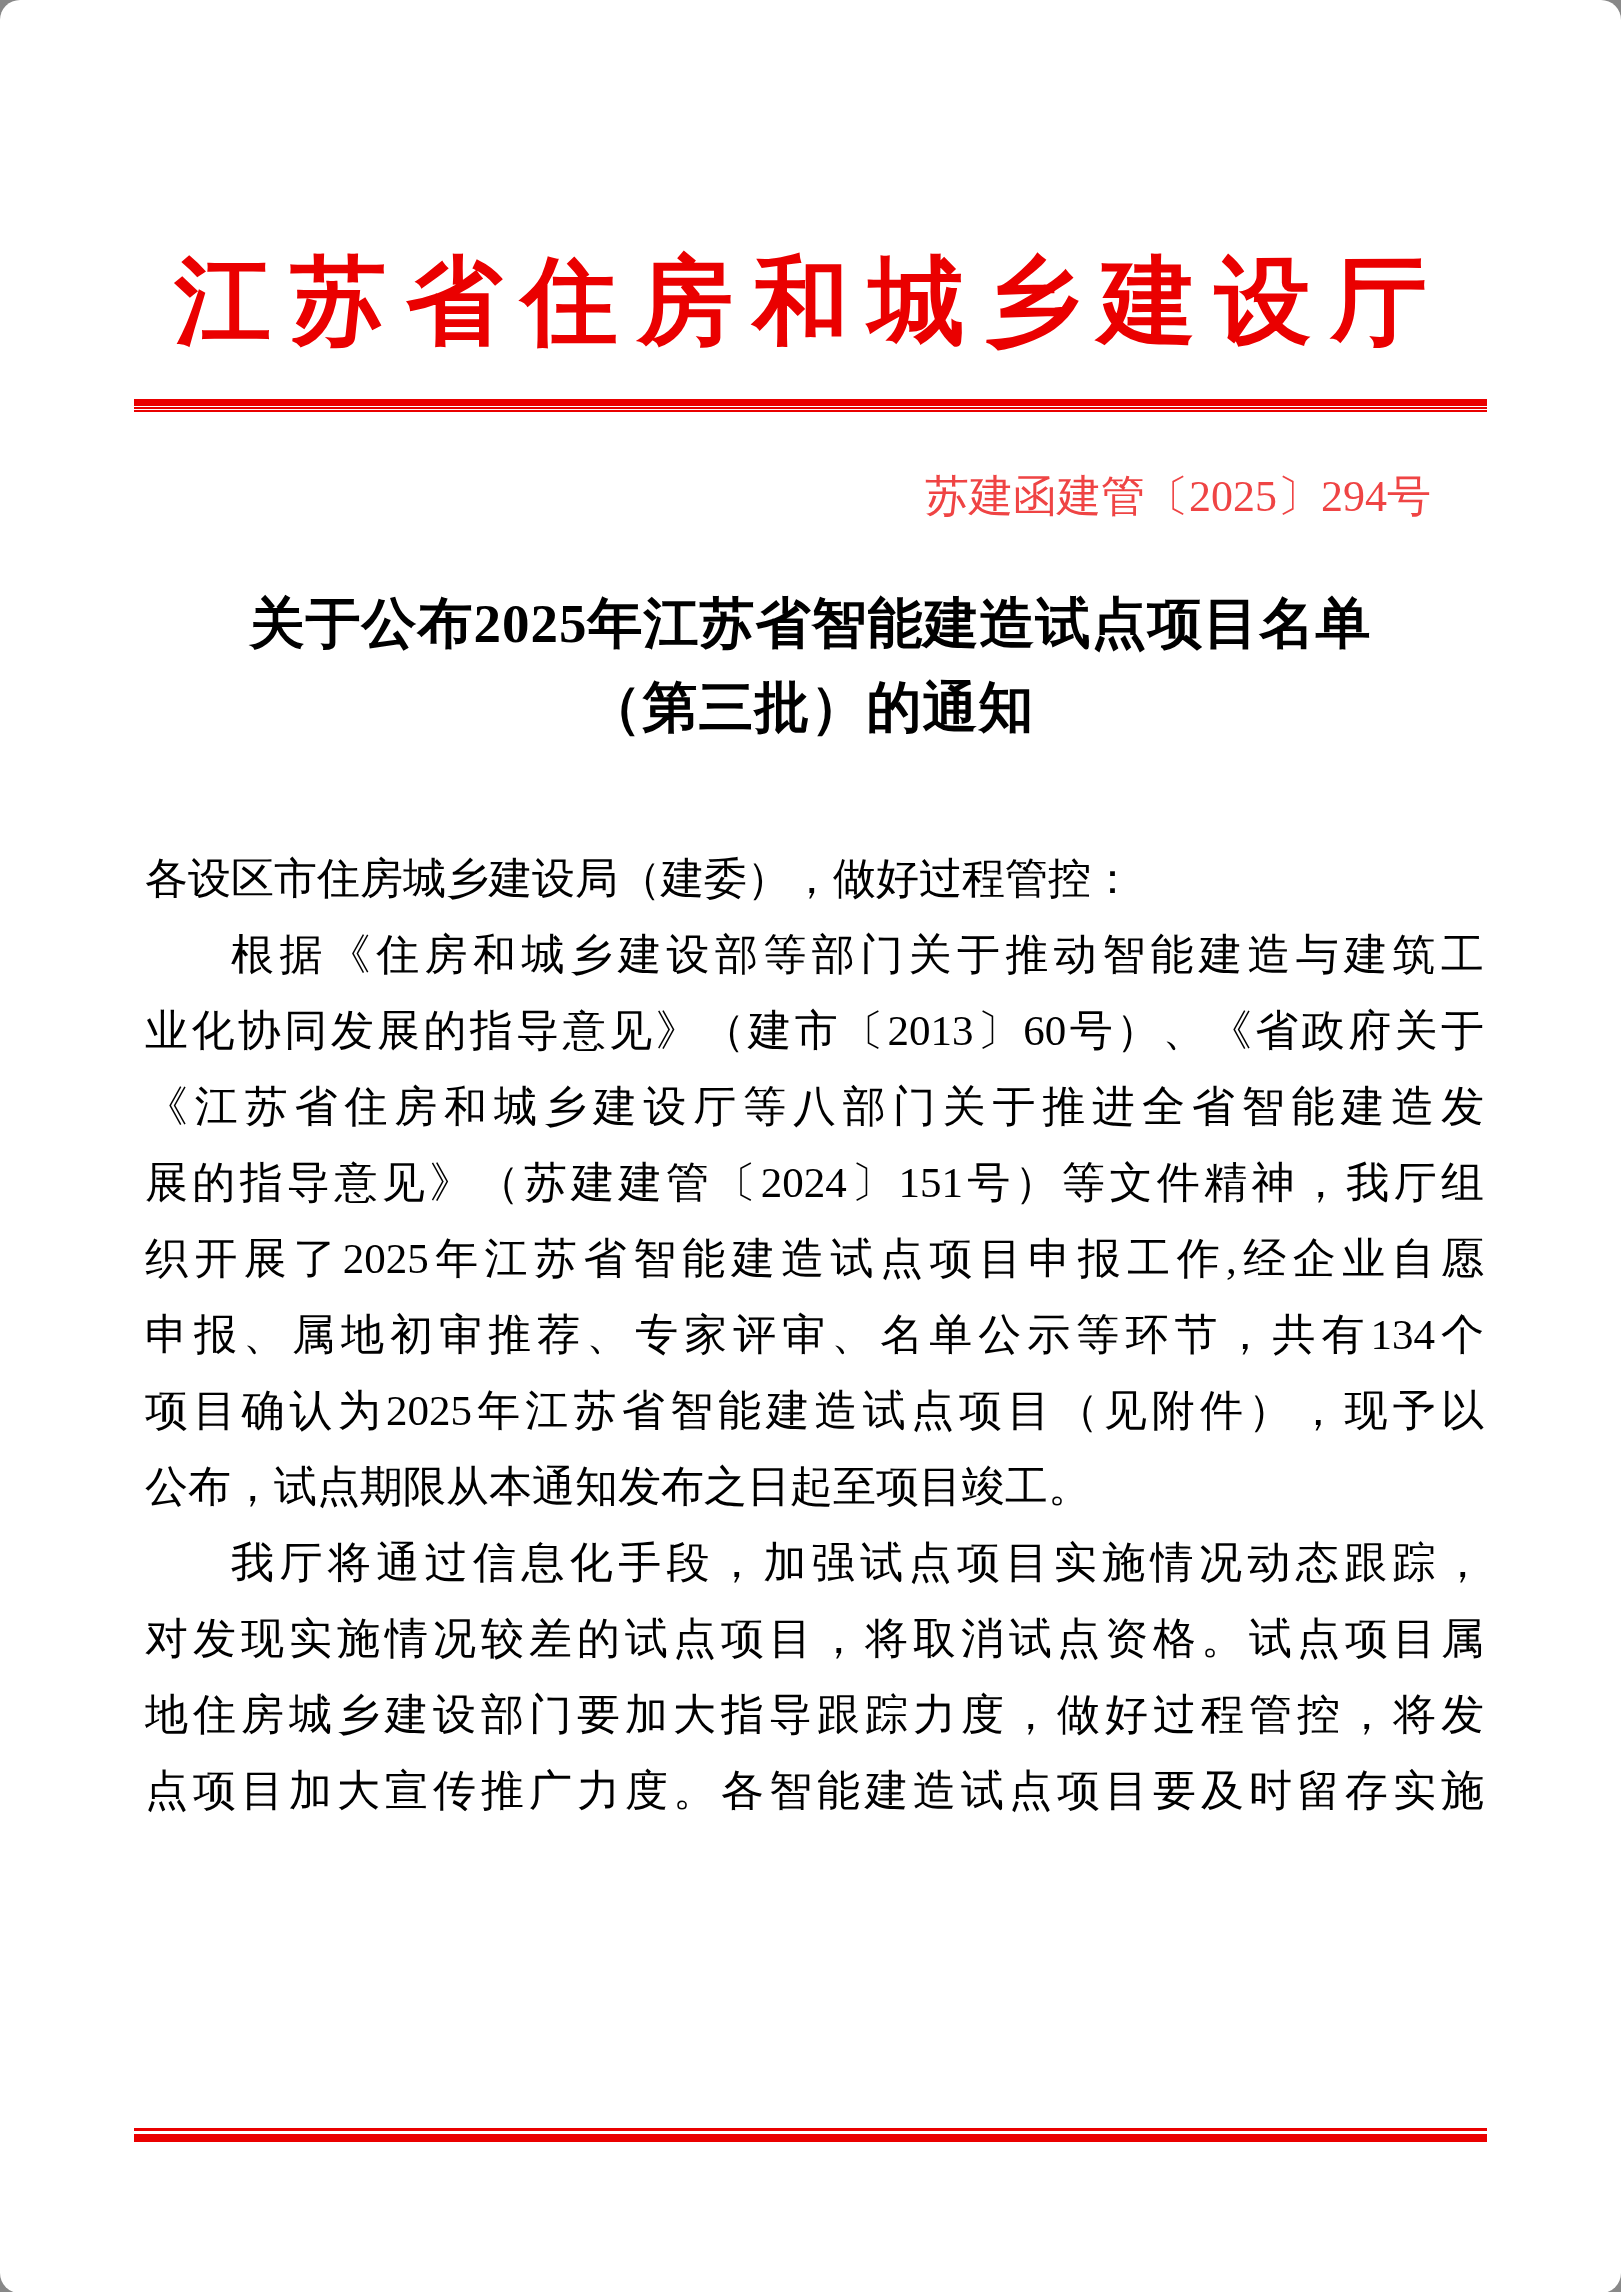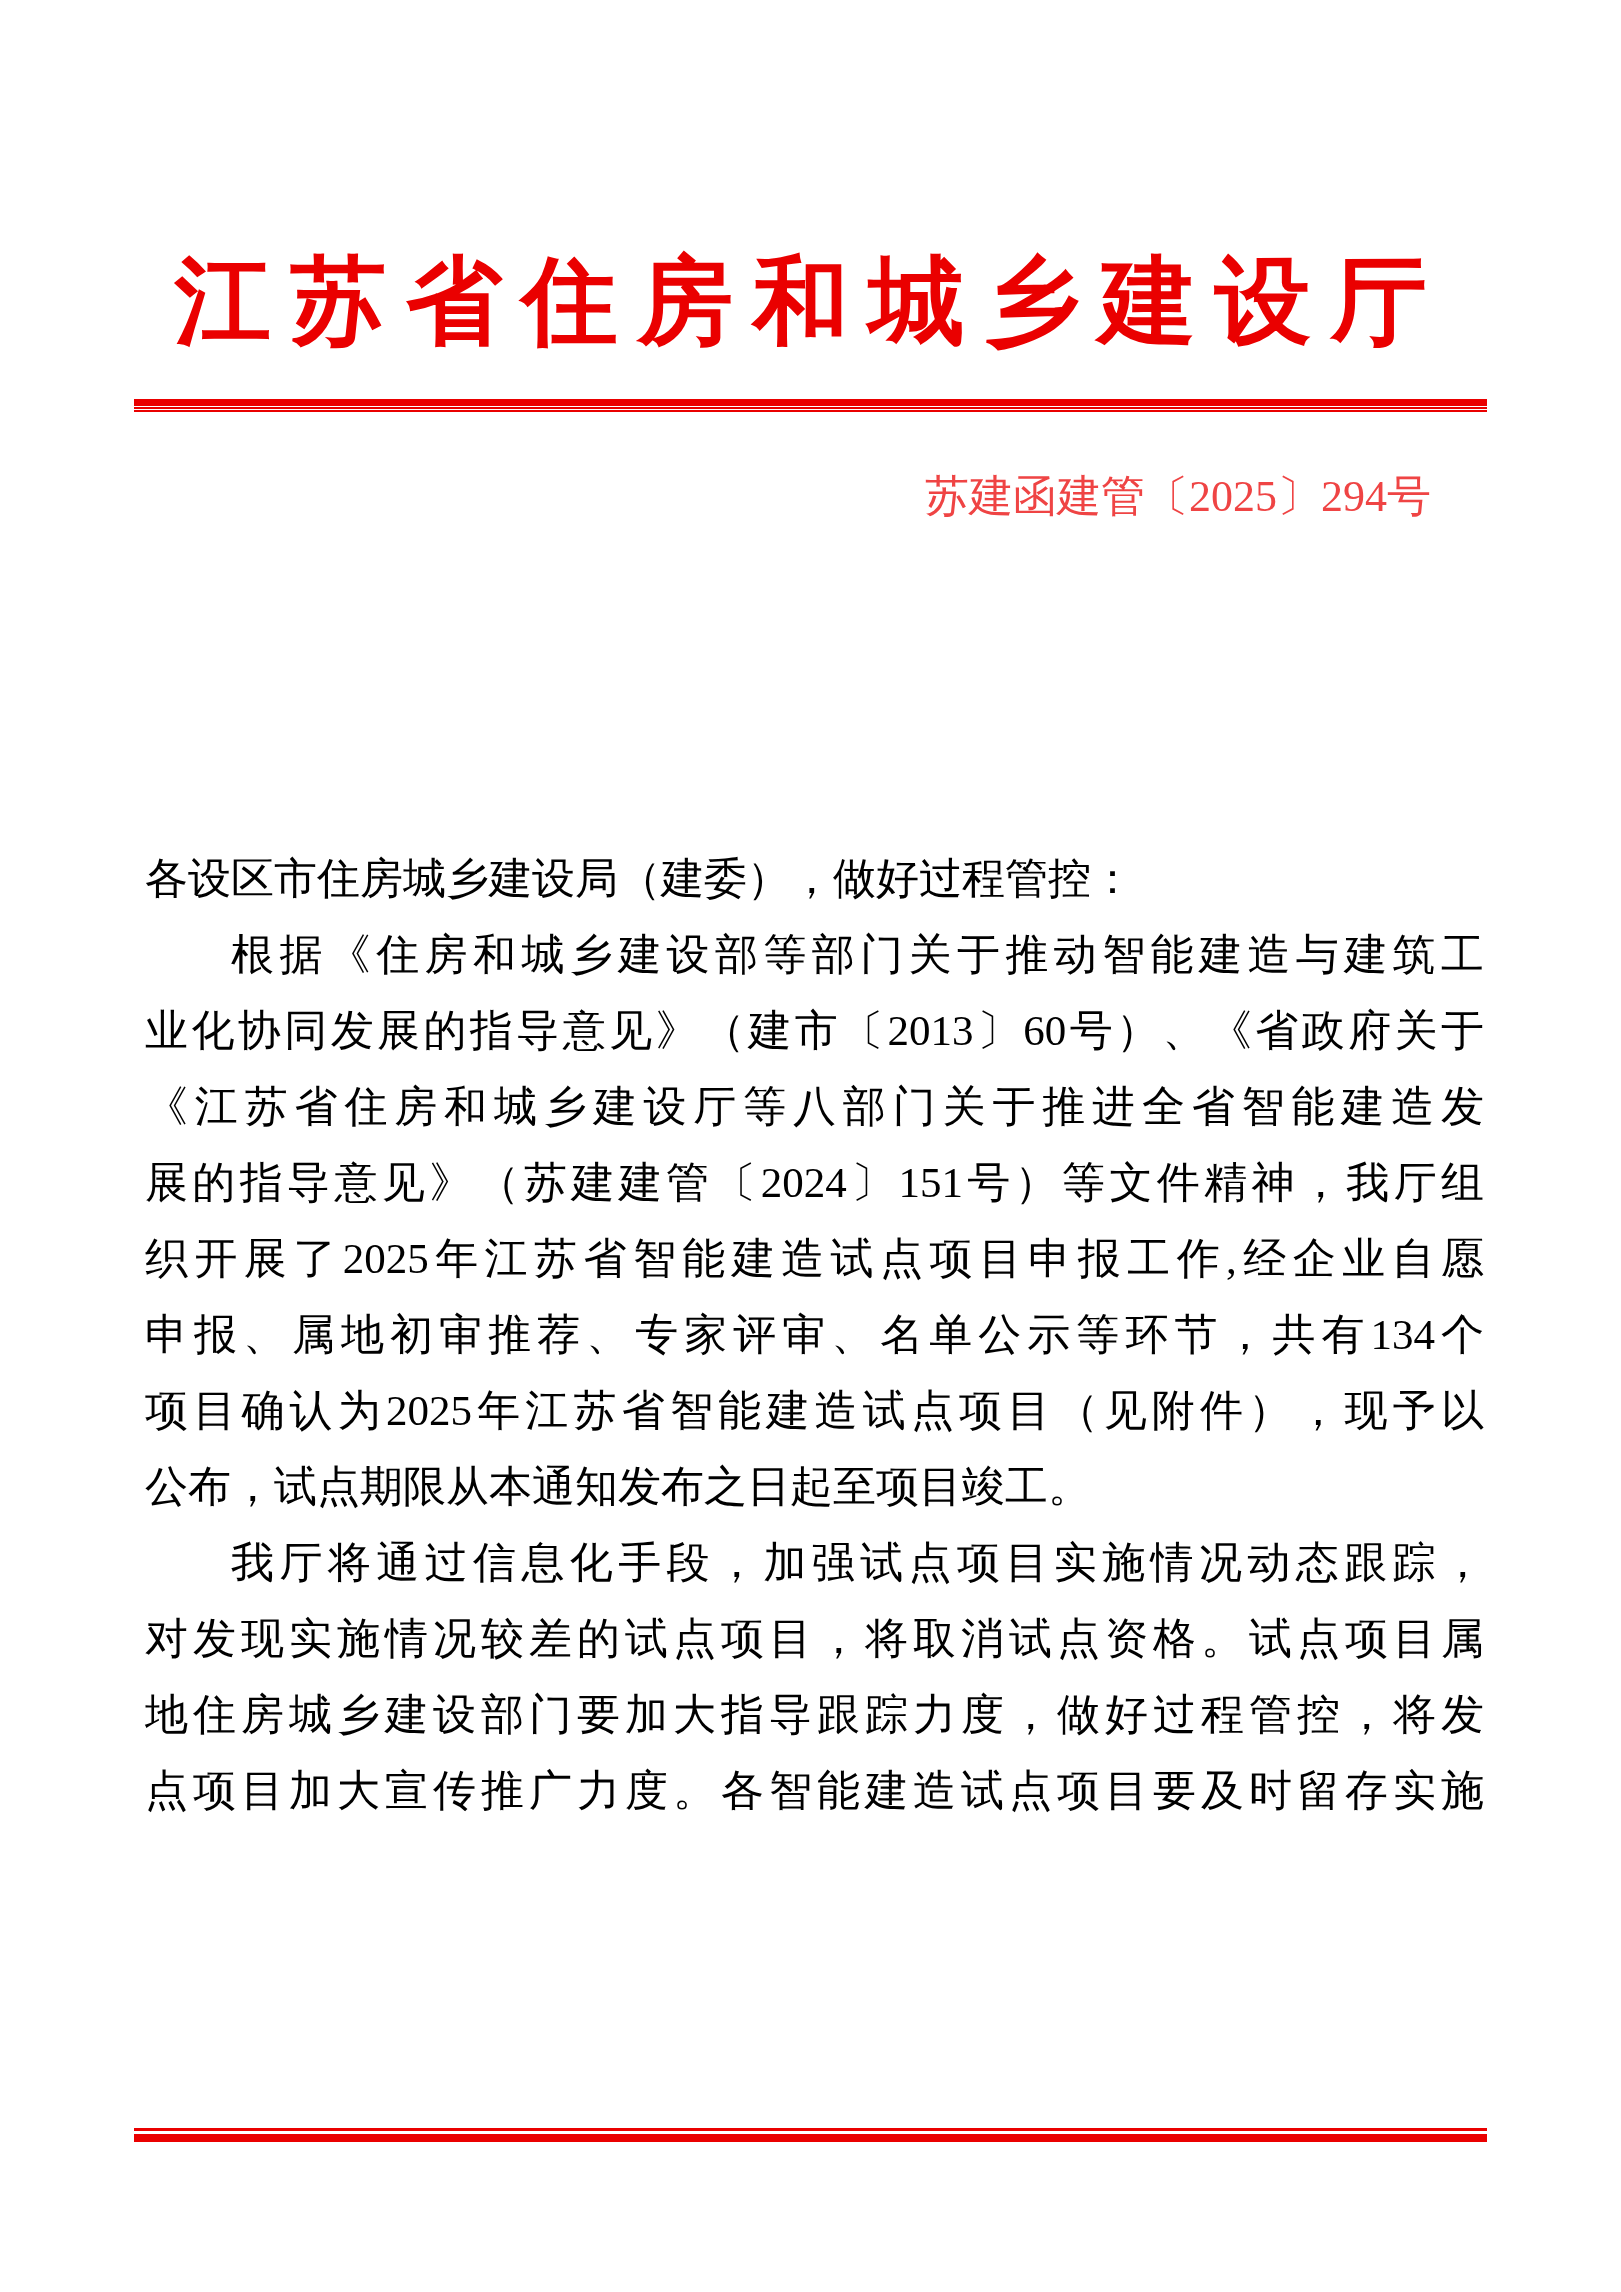--- a/index.html
+++ b/index.html
@@ -3,20 +3,21 @@
 <meta charset="utf-8">
 <style>
   html,body { margin:0; padding:0; background:#888; }
   .page {
     position:relative;
     width:1621px; height:2293px;
     margin:0 auto;
     background:#ffffff;
     font-family:"Liberation Serif","DejaVu Serif",serif;
     overflow:hidden;
+    border-radius:20px;
   }
   
   .agency {
     position:absolute;
     top:243px; left:0; right:0;
     text-align:center;
     color:#ea0000;
     font-weight:bold;
     font-size:96px;
     letter-spacing:19.6px;
@@ -75,20 +76,24 @@
   <div class="agency">江苏省住房和城乡建设厅</div>
 
   <div class="rule-top">
     <div class="r-thick"></div>
     <div class="r-thin"></div>
     <div class="r-thin"></div>
   </div>
 
   <div class="doc-number">苏建函建管〔2025〕294号</div>
 
+  <div class="doc-title">
+    <div>关于公布2025年江苏省智能建造试点项目名单</div>
+    <div>（第三批）的通知</div>
+  </div>
 
   <div class="body-text">
       <div class="line">各设区市住房城乡建设局（建委），做好过程管控：</div>
       <div class="line indent j">根据《住房和城乡建设部等部门关于推动智能建造与建筑工</div>
       <div class="line j">业化协同发展的指导意见》（建市〔2013〕60号）、《省政府关于</div>
       <div class="line j">《江苏省住房和城乡建设厅等八部门关于推进全省智能建造发</div>
       <div class="line j">展的指导意见》（苏建建管〔2024〕151号）等文件精神，我厅组</div>
       <div class="line j">织开展了2025年江苏省智能建造试点项目申报工作,经企业自愿</div>
       <div class="line j">申报、属地初审推荐、专家评审、名单公示等环节，共有134个</div>
       <div class="line j">项目确认为2025年江苏省智能建造试点项目（见附件），现予以</div>

